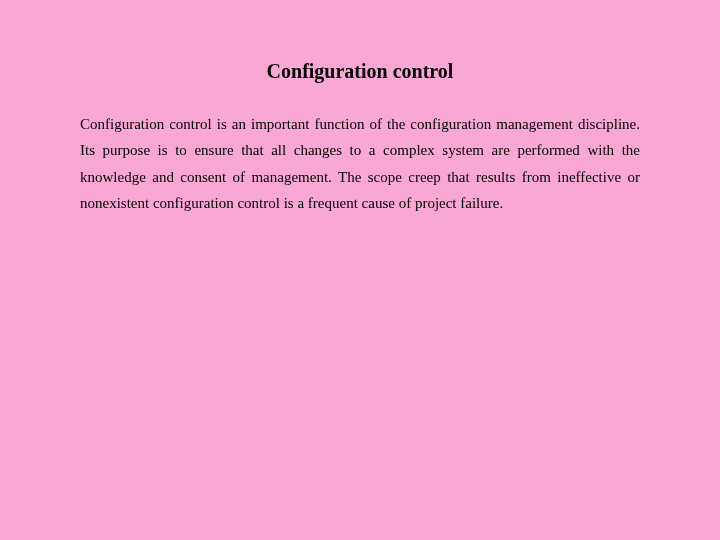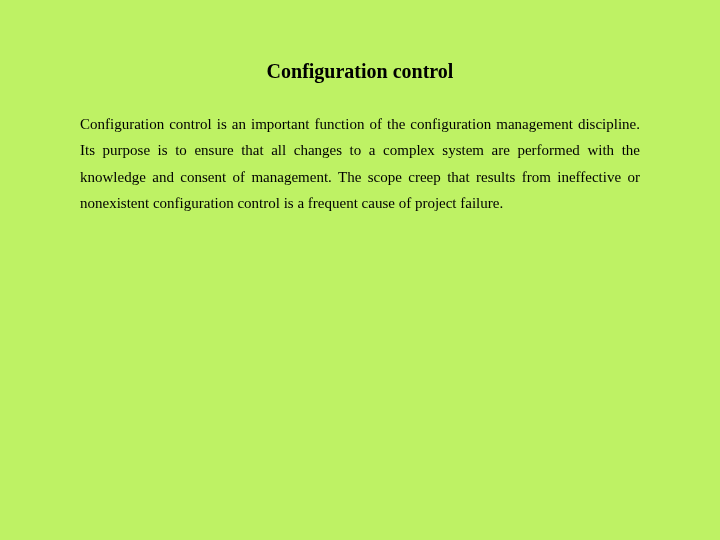--- a/index.html
+++ b/index.html
@@ -12,21 +12,21 @@
       width: 720px;
       height: 540px;
       background-color: #ffffff;
       font-family: "Times New Roman", Times, serif;
       overflow: hidden;
     }
 
     .page-container {
       width: 720px;
       height: 540px;
-      background: #bef264;
+      background: #f9a8d4;
       padding: 60px 80px 60px 80px;
       display: flex;
       flex-direction: column;
     }
 
     .title {
       text-align: center;
       font-size: 20px;
       font-weight: bold;
       margin-bottom: 28px;

